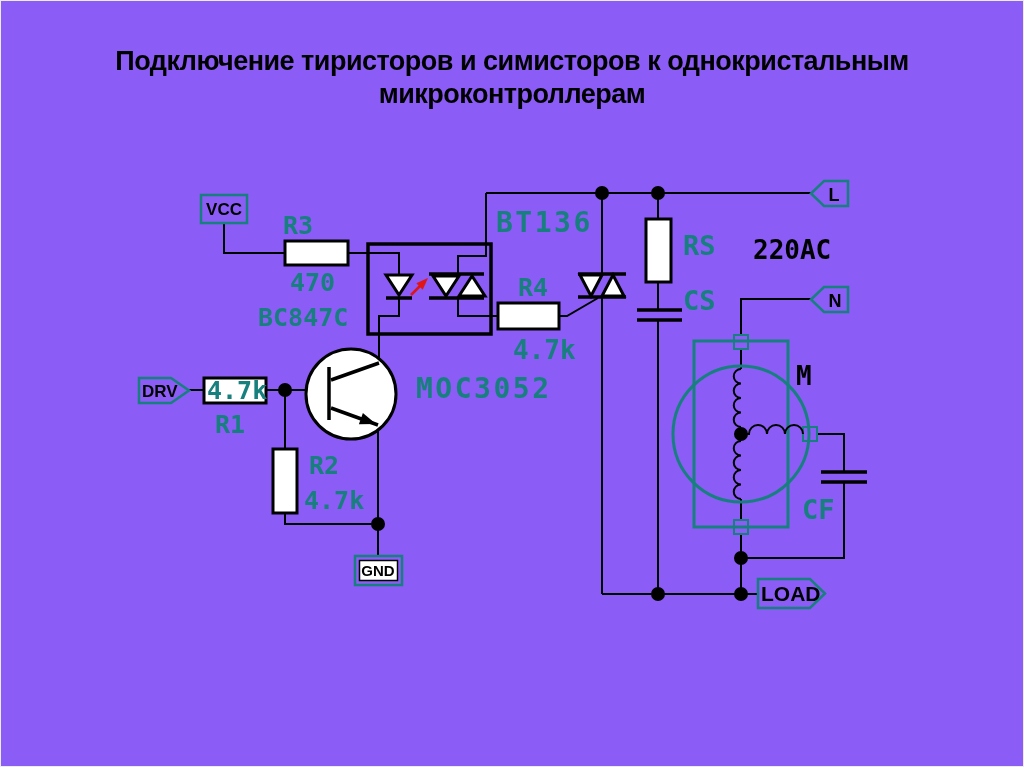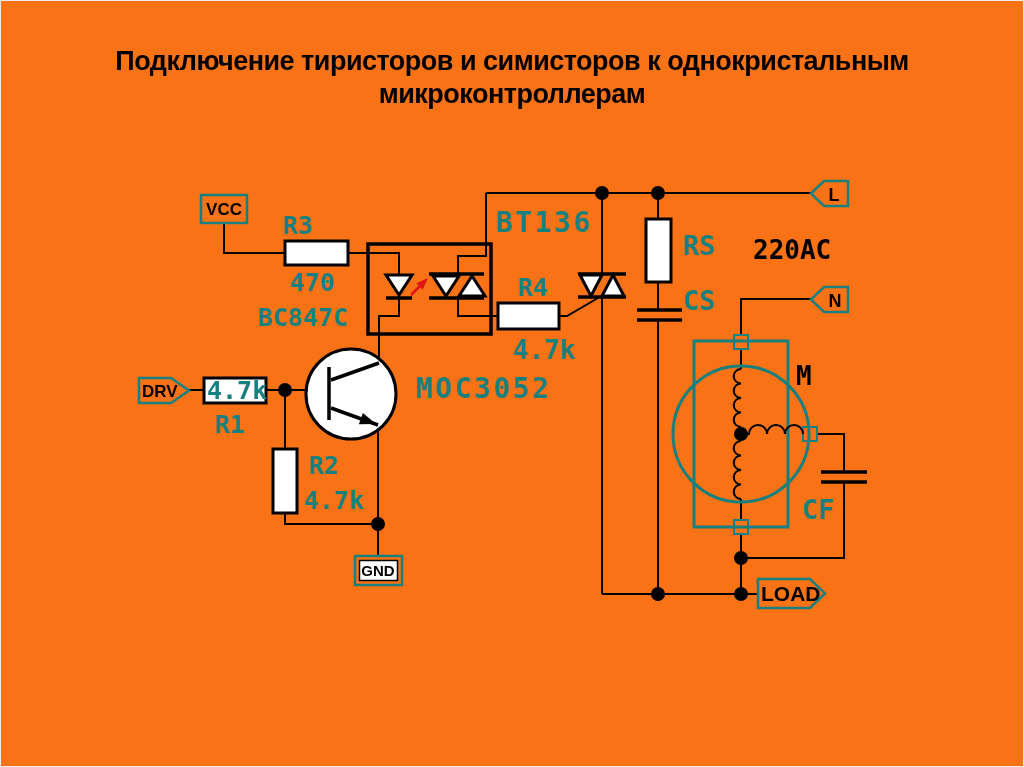--- a/index.html
+++ b/index.html
@@ -1,19 +1,19 @@
 <!DOCTYPE html>
 <html><head>
 <meta charset="utf-8">
 <style>
   html,body{margin:0;padding:0;background:#fff;}
   .slide{
     position:relative;
     width:1024px;height:767px;
-    background:#f97316;
+    background:#8b5cf6;
     border:1px solid #ececec;
     box-sizing:border-box;
     overflow:hidden;
     font-family:"Liberation Sans",sans-serif;
   }
   .title{
     position:absolute;
     top:44px;left:40px;right:40px;
     text-align:center;
     font-family:"Liberation Sans",sans-serif;

